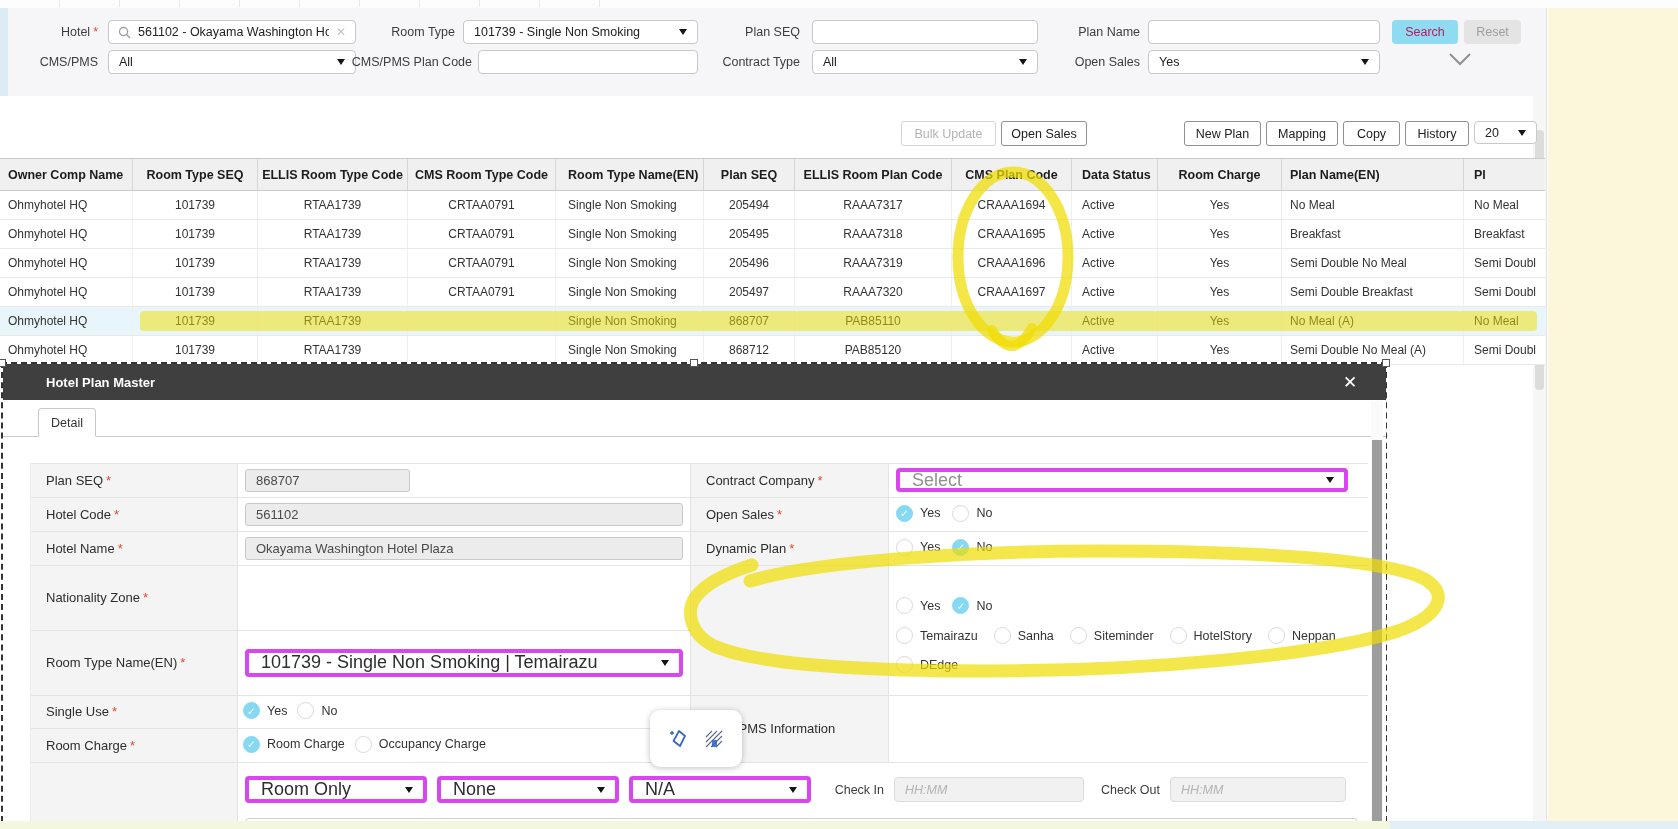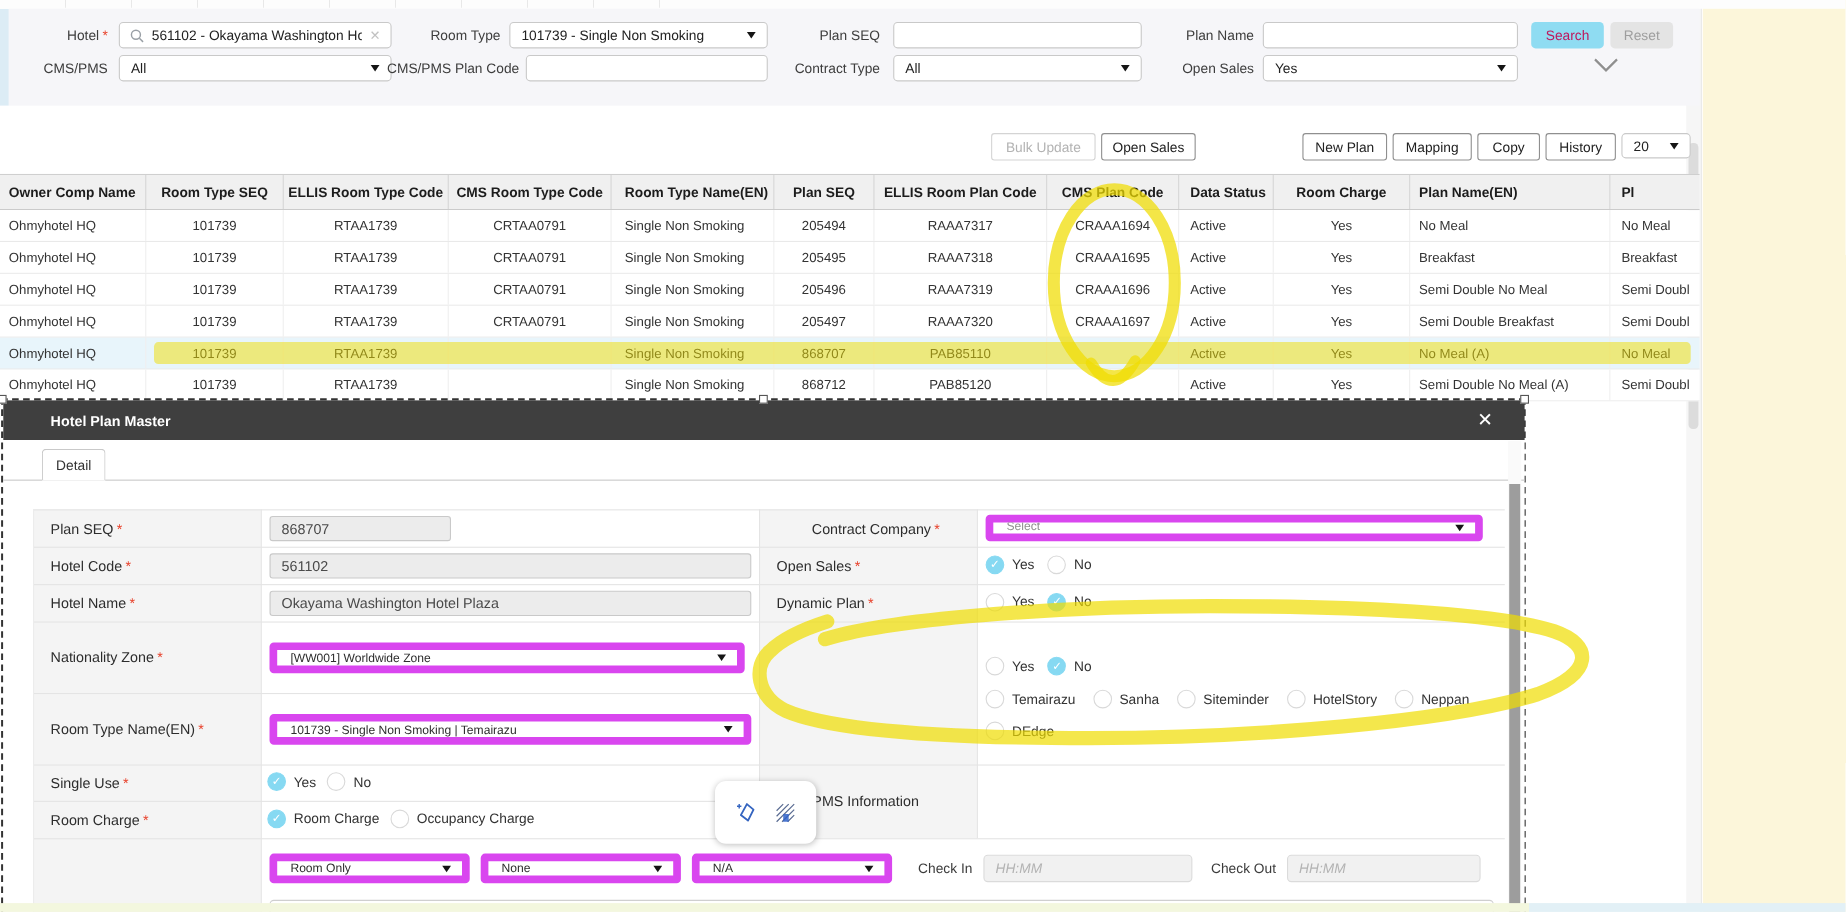--- a/index.html
+++ b/index.html
@@ -23,22 +23,22 @@
   #tablebox{position:absolute;left:0;top:158px;width:1545px;height:207px;overflow:hidden;z-index:3;}
   .thead{display:flex;width:1553px;height:33px;background:#f0f0f0;border-top:1px solid #cbcbcb;border-bottom:1px solid #cbcbcb;box-sizing:border-box;}
   .th{font-size:12.5px;font-weight:bold;color:#1c1c1c;display:flex;align-items:center;box-sizing:border-box;border-right:1px solid #d6d6d6;}
   .trow{display:flex;width:1553px;height:29px;background:#fff;border-bottom:1px solid #e9e9e9;box-sizing:border-box;}
   .trow.selected{background:#e8f5fb;}
   .td{font-size:12px;color:#333;display:flex;align-items:center;box-sizing:border-box;border-right:1px solid #efefef;white-space:nowrap;overflow:hidden;}
   
   .mlabel{font-size:13px;color:#2d2d2d;display:flex;align-items:center;white-space:nowrap;}
   .minput{background:#ececec;border:1px solid #c9c9c9;border-radius:3px;font-size:13px;color:#4a4a4a;
           display:flex;align-items:center;padding:0 10px;white-space:nowrap;overflow:hidden;}
-  .msel{background:#fff;border:7px solid #d946ef;border-radius:4px;font-size:11px;color:#2d2d2d;
-        display:flex;align-items:flex-end;padding:0 12px;white-space:nowrap;overflow:hidden;}
+  .msel{background:#fff;border:4px solid #d946ef;border-radius:4px;font-size:18px;color:#2d2d2d;
+        display:flex;align-items:center;padding:0 12px;white-space:nowrap;overflow:hidden;}
   .msel .ph{color:#909090;}
   .ritem{display:flex;align-items:center;gap:7px;font-size:12.5px;color:#333;white-space:nowrap;}
   .rc{width:17px;height:17px;border-radius:50%;background:#fff;border:1px solid #d9d9d9;
       display:flex;align-items:center;justify-content:center;flex:none;box-sizing:border-box;}
   .rc.on{background:#86d9f2;border-color:#86d9f2;color:#fff;font-size:10.5px;font-weight:bold;}
   .hline{position:absolute;height:1px;background:#e4e4e4;}
   .vline{position:absolute;width:1px;background:#e4e4e4;}
   .phinput{background:#f1f1f1;border:1px solid #dbdbdb;border-radius:4px;font-size:12.5px;
            color:#b3b3b3;font-style:italic;display:flex;align-items:center;padding:0 10px;}
   .chk-lbl{font-size:12.5px;color:#3c3c3c;display:flex;align-items:center;justify-content:flex-end;}
@@ -336,24 +336,20 @@
     <div class="abs minput" style="left: 245px; top: 502.5px; width: 438px; height: 23px; z-index: 23;">561102</div>
     <div class="abs mlabel" style="left: 46px; top: 531px; width: 180px; height: 34px; z-index: 23;">
       <span>Hotel Name</span>
       <span class="req">*</span>
     </div>
     <div class="abs minput" style="left: 245px; top: 536.5px; width: 438px; height: 23px; z-index: 23;">Okayama Washington Hotel Plaza</div>
     <div class="abs mlabel" style="left: 46px; top: 565px; width: 180px; height: 65px; z-index: 23;">
       <span>Nationality Zone</span>
       <span class="req">*</span>
     </div>
-    <div class="abs msel" style="left: 245px; top: 583.5px; width: 432px; height: 28px; z-index: 23;">
-      <span>[WW001] Worldwide Zone</span>
-      <span class="caret"></span>
-    </div>
     <div class="abs mlabel" style="left: 46px; top: 630px; width: 180px; height: 65px; z-index: 23;">
       <span>Room Type Name(EN)</span>
       <span class="req">*</span>
     </div>
     <div class="abs msel" style="left: 245px; top: 648.5px; width: 438px; height: 28px; z-index: 23;">
       <span>101739 - Single Non Smoking | Temairazu</span>
       <span class="caret"></span>
     </div>
     <div class="abs mlabel" style="left: 46px; top: 695px; width: 180px; height: 33px; z-index: 23;">
       <span>Single Use</span>
@@ -380,21 +376,21 @@
         <div class="ritem">
           <span class="rc on">✓</span>
           <span>Room Charge</span>
         </div>
         <div class="ritem">
           <span class="rc"></span>
           <span>Occupancy Charge</span>
         </div>
       </div>
     </div>
-    <div class="abs mlabel" style="left: 738px; top: 463px; width: 176px; height: 34px; z-index: 23;">
+    <div class="abs mlabel" style="left: 706px; top: 463px; width: 176px; height: 34px; z-index: 23;">
       <span>Contract Company</span>
       <span class="req">*</span>
     </div>
     <div class="abs msel" style="left: 896px; top: 468px; width: 452px; height: 24px; z-index: 23;">
       <span class="ph">Select</span>
       <span class="caret"></span>
     </div>
     <div class="abs mlabel" style="left: 706px; top: 497px; width: 176px; height: 34px; z-index: 23;">
       <span>Open Sales</span>
       <span class="req">*</span>

